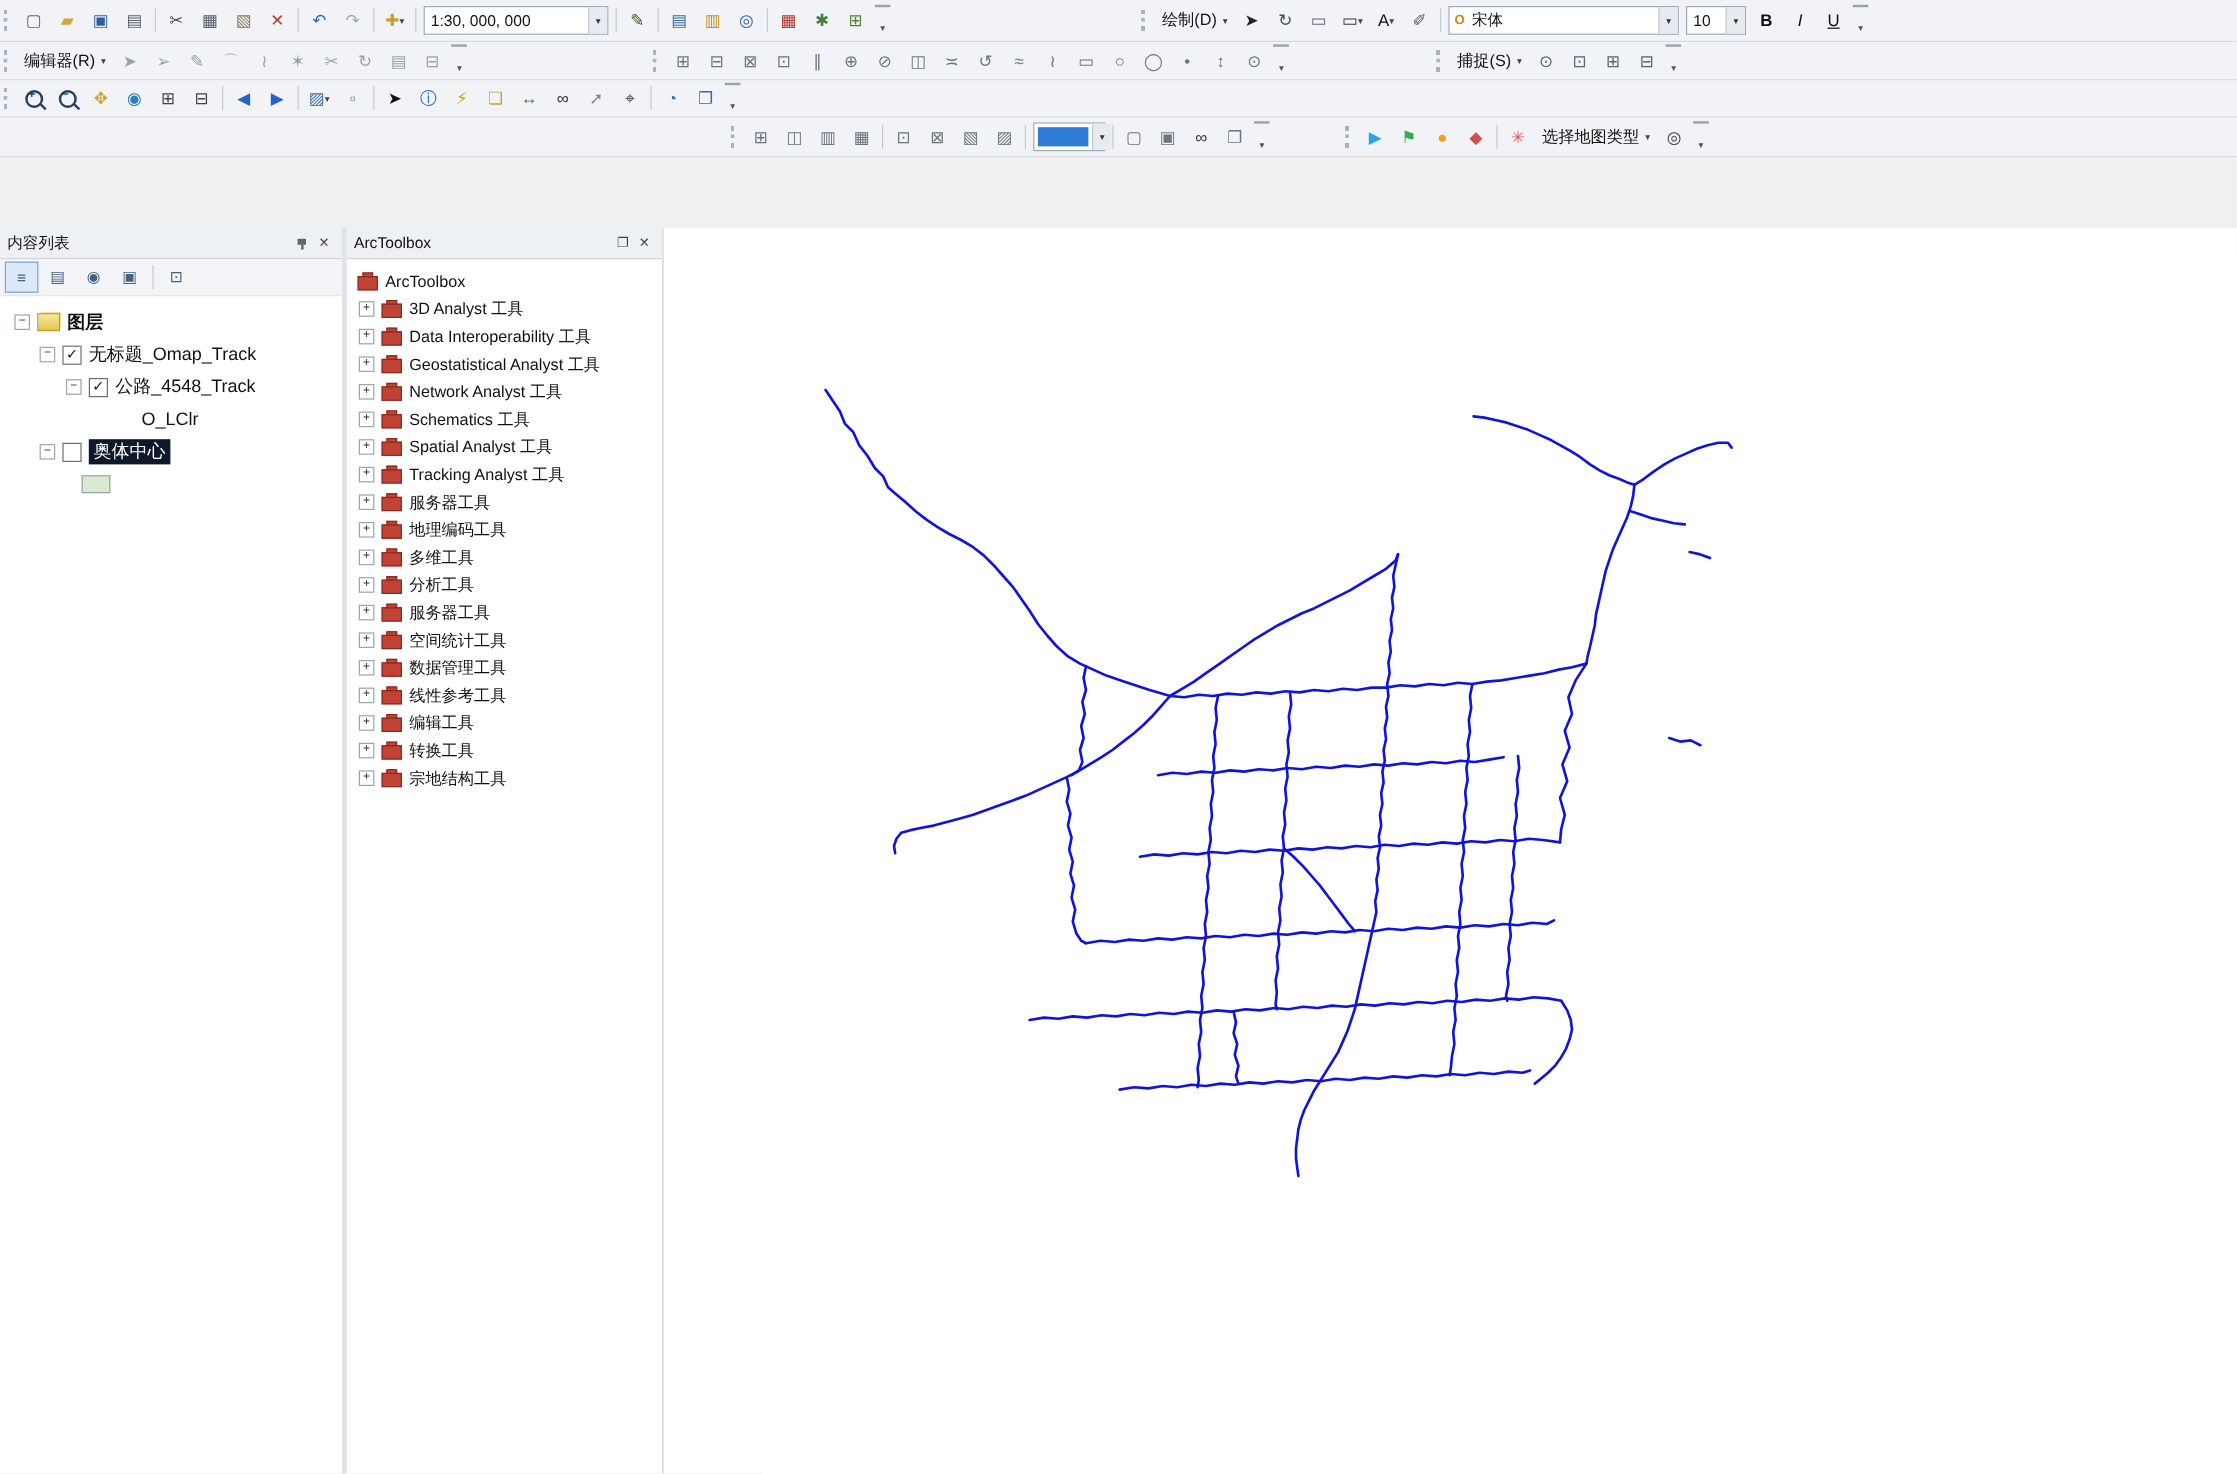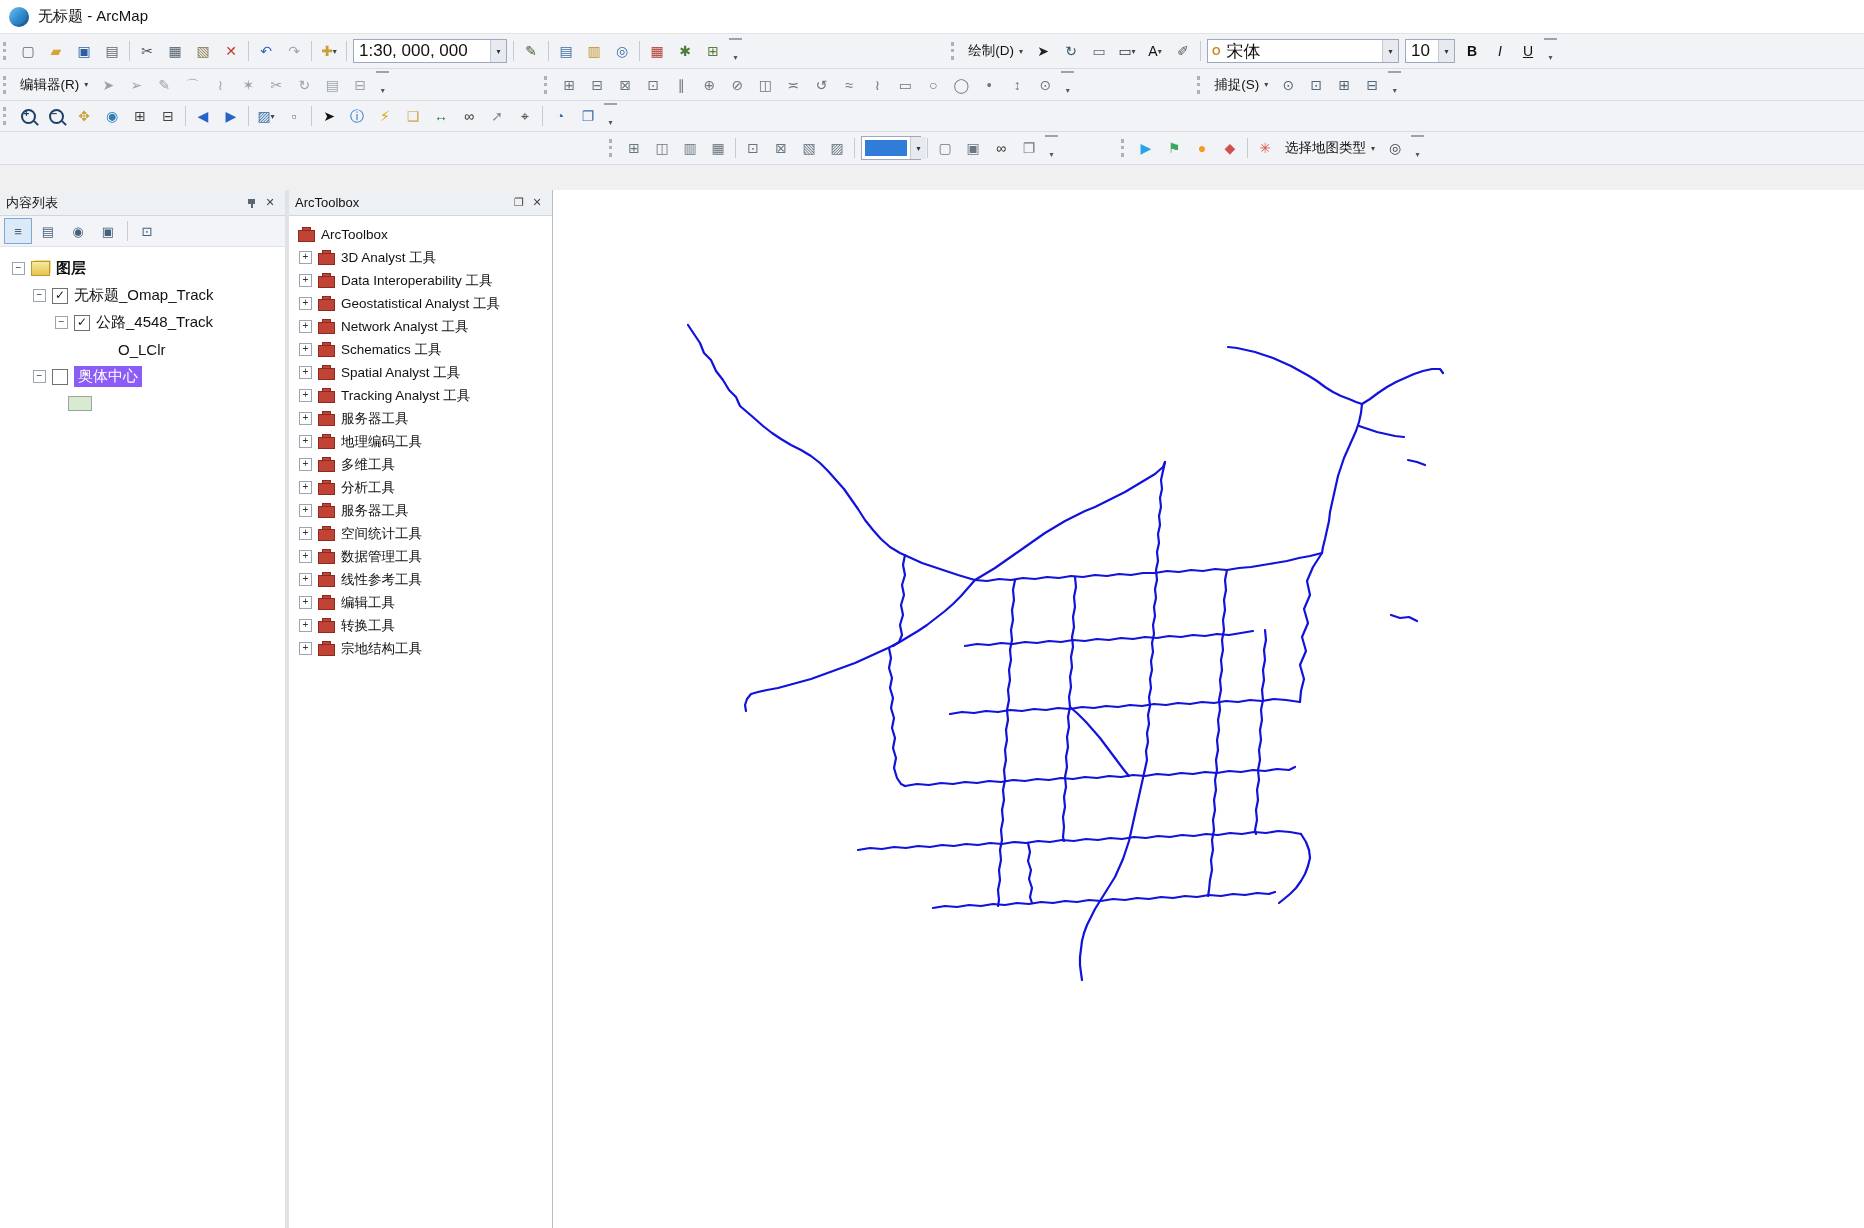--- a/index.html
+++ b/index.html
@@ -28,21 +28,21 @@
   .maptype-group{margin-left:58px;}
   .tb-handle{width:4px;height:18px;margin:0 4px 0 3px;border-left:3px dotted #aab3bd;}
   .tb-sep{width:1px;height:20px;background:#c6cbd1;margin:0 3px;flex:none;}
   .tb-btn{min-width:24px;height:24px;display:flex;align-items:center;justify-content:center;font-size:14px;margin:0 1px;border:1px solid transparent;border-radius:2px;flex:none;}
   .tb-btn .glyph{line-height:1;}
   .tb-ovf{width:13px;height:22px;display:flex;align-items:flex-end;justify-content:center;font-size:8px;color:#555;padding-bottom:3px;border-top:2px solid #9aa2ab;margin:0 2px;}
   .tb-label{display:flex;align-items:center;font-size:13.5px;padding:2px 6px;gap:5px;white-space:nowrap;}
   .caret{font-size:8px;color:#444;}
   .combo{display:flex;align-items:center;height:22px;background:#fff;border:1px solid #9daabb;margin:0 3px;flex:none;}
   .combo-icon{font-size:11px;color:#c9861f;padding:0 1px 0 4px;font-weight:bold;}
-  .combo-value{flex:1;font-size:17px;padding:0 5px;white-space:nowrap;overflow:hidden;}
+  .combo-value{flex:1;font-size:13px;padding:0 5px;white-space:nowrap;overflow:hidden;}
   .combo-value.sel{background:#2f7cd9;color:#fff;min-width:32px;height:16px;margin:0 3px;}
   .combo-btn{width:15px;height:100%;display:flex;align-items:center;justify-content:center;font-size:8px;background:#e7ebf0;border-left:1px solid #c2c9d2;color:#333;flex:none;}
   .mag{position:relative;width:11px;height:11px;border:2px solid #1d3f66;border-radius:50%;display:inline-block;}
   .mag::before{content:"+";position:absolute;left:1px;top:-2px;font-size:10px;line-height:1;color:#1d3f66;font-weight:bold;}
   .mag.minus::before{content:"−";}
   .mag::after{content:"";position:absolute;width:6px;height:2px;background:#1d3f66;transform:rotate(45deg);right:-5px;bottom:-2px;}
   .style-b{font-weight:bold;} .style-i{font-style:italic;} .style-u{text-decoration:underline;}
   
   .workspace{position:absolute;top:190px;left:0;right:0;bottom:0;background:#e9ebee;}
   .panel-header{height:25px;display:flex;align-items:center;background:#eef1f4;border-bottom:1px solid #d2d6db;padding:0 6px;font-size:13px;flex:none;}
@@ -79,24 +79,20 @@
   .tbx-label{white-space:nowrap;}
   
   .map-area{position:absolute;left:553px;top:0;right:0;bottom:0;background:#ffffff;}
   .map-area svg{position:absolute;left:0;top:0;width:100%;height:100%;}
 </style>
 </head>
 <body>
 
 <div class="app">
 
-  <div class="titlebar">
-    <span class="app-icon"></span>
-    <span class="title-text">无标题 - ArcMap</span>
-  </div>
 
 
   <div class="tb-row" id="row-standard">
     <div class="tb-group">
         <div class="tb-handle"></div>
         <div class="tb-btn">
           <span class="glyph" style="color: rgb(91, 103, 112);">▢</span>
         </div>
         <div class="tb-btn">
           <span class="glyph" style="color: rgb(217, 163, 60);">▰</span>
@@ -520,21 +516,21 @@
         </div>
 
         <div class="toc-row" style="padding-left:118px">
           <span class="toc-label">O_LClr</span>
         </div>
 
 
         <div class="toc-row" style="padding-left:33px">
           <span class="expandbox"></span>
           <span class="checkbox"></span>
-          <span class="toc-label sel-label" style="background: #8b5cf6;">奥体中心</span>
+          <span class="toc-label sel-label" style="background: #0f172a;">奥体中心</span>
         </div>
 
         <div class="toc-row" style="padding-left:68px">
           <span class="area-swatch" style="background: rgb(217, 234, 211);"></span>
         </div>
 
       </div>
     </div>
 
     <div class="splitter"></div>

